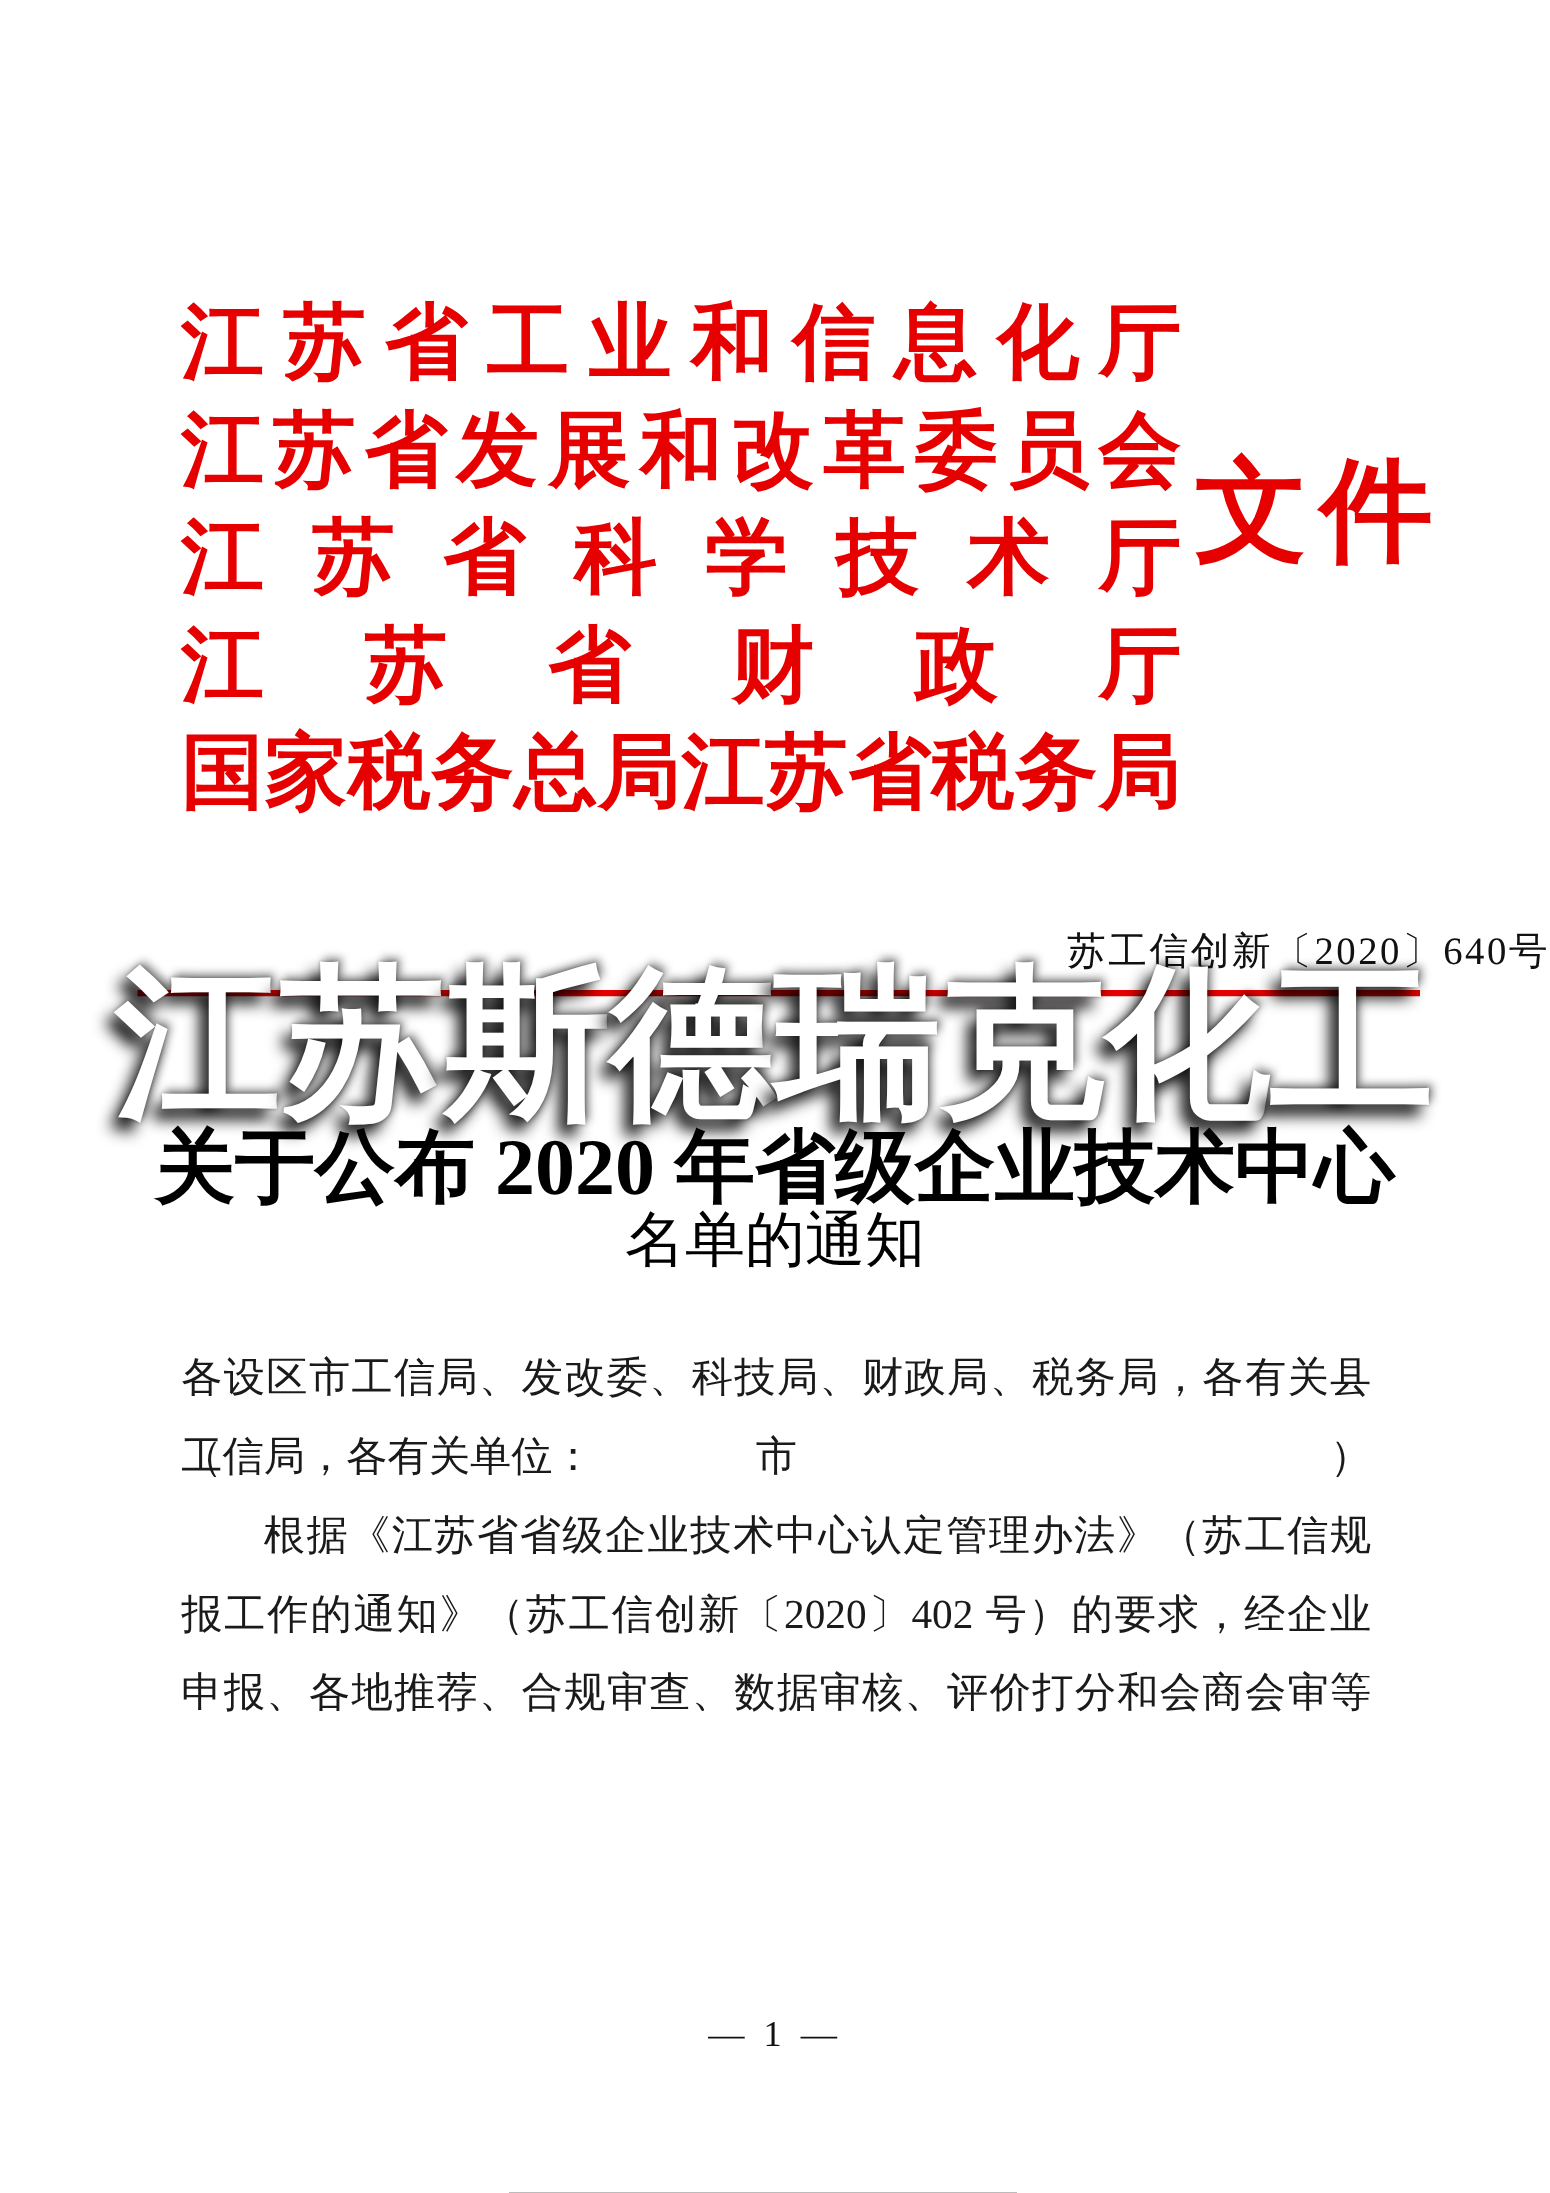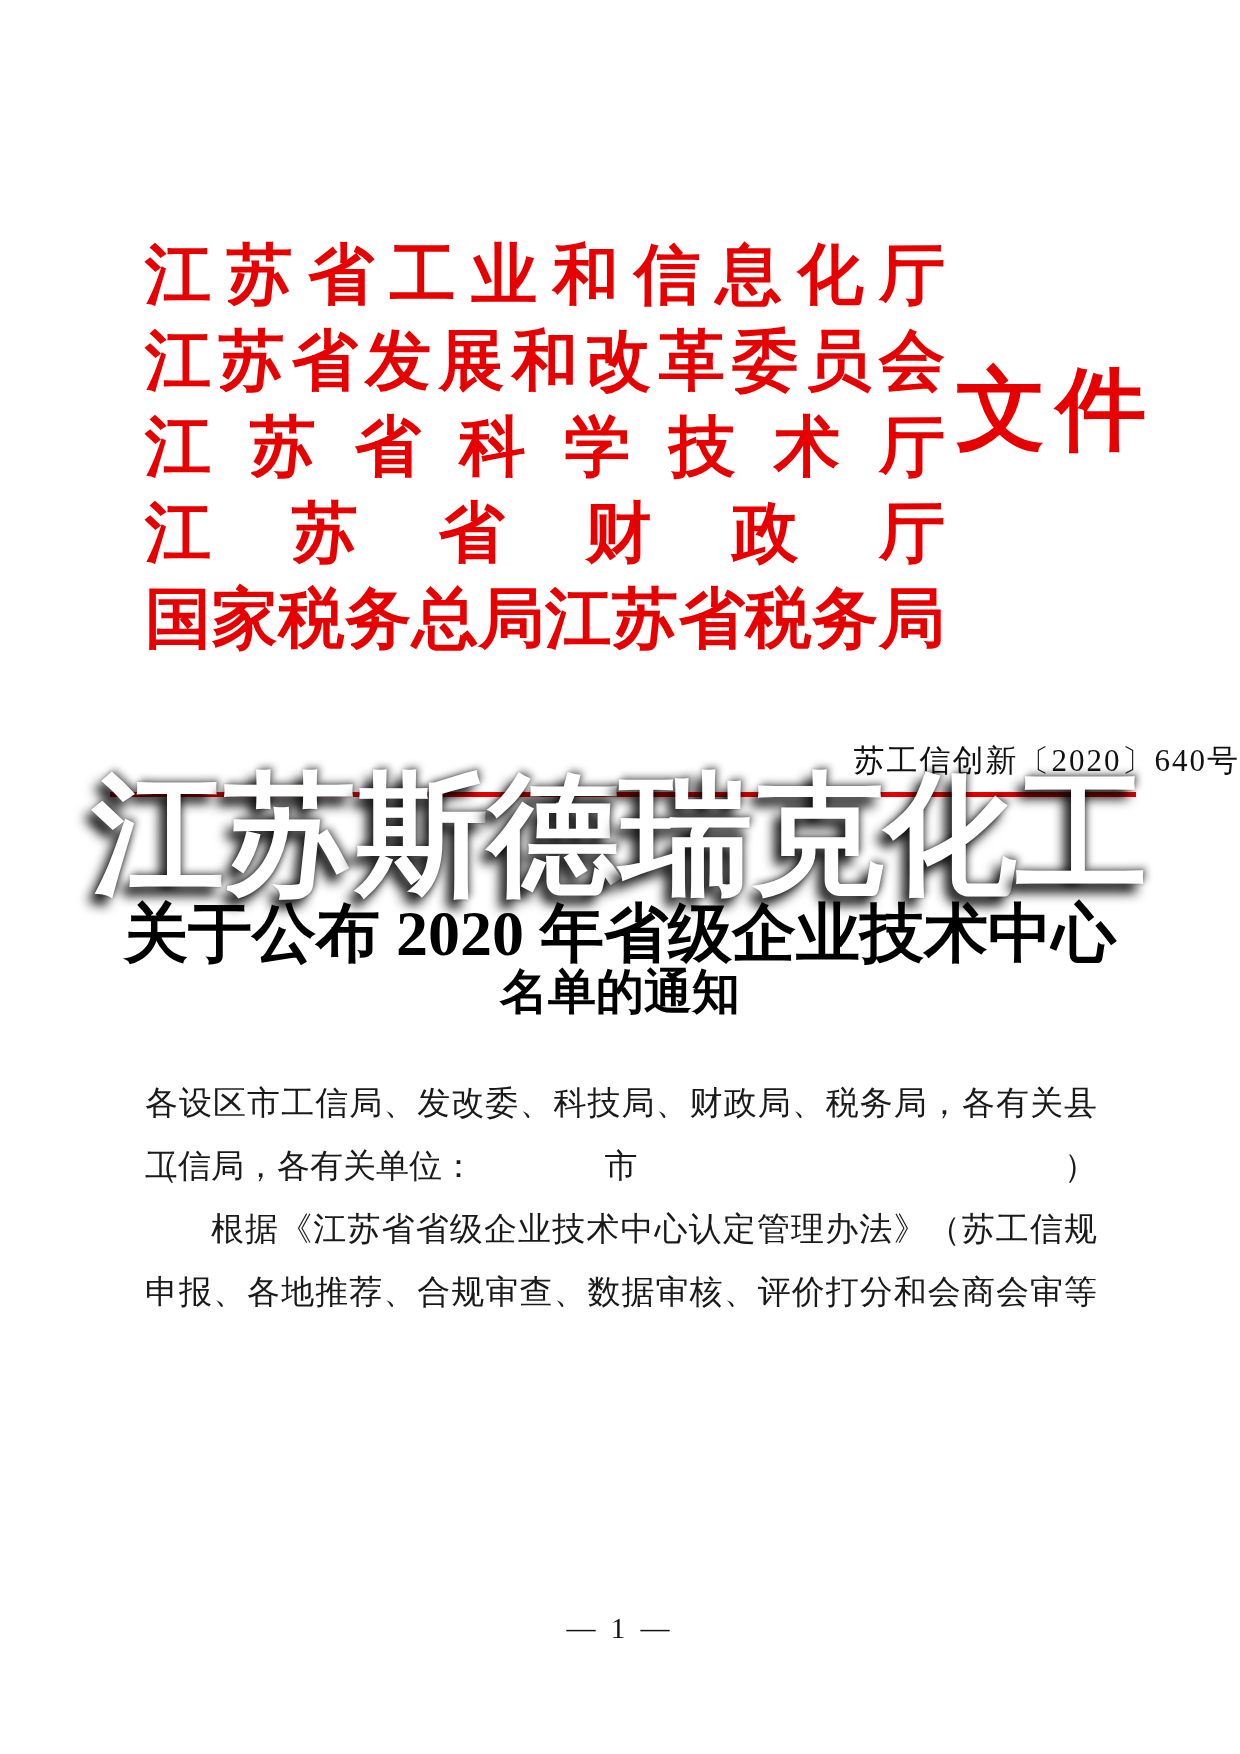--- a/index.html
+++ b/index.html
@@ -52,21 +52,21 @@
     white-space:nowrap;
   }
   
   .doc-title-1{
     position:absolute;left:0;top:890px;width:1240px;
     text-align:center;font-size:64px;font-weight:bold;color:#000;
     font-family:"Liberation Serif", serif;
   }
   .doc-title-2{
     position:absolute;left:0;top:960px;width:1240px;
-    text-align:center;font-size:48px;font-weight:bold;color:#000;
+    text-align:center;font-size:48px;font-weight:normal;color:#000;
     font-family:"Liberation Serif", serif;
   }
   
   .body-block{
     position:absolute;left:145px;top:1072px;width:952px;
   }
   .body-line{
     height:63px;line-height:63px;
     font-size:33px;color:#1a1a1a;
     font-family:"Liberation Serif", serif;
@@ -172,18 +172,19 @@
       <span>工</span>
     </div>
 
   <div class="doc-title-1">关于公布 2020 年省级企业技术中心</div>
   <div class="doc-title-2">名单的通知</div>
 
   <div class="body-block">
     <div class="body-line just">各设区市工信局、发改委、科技局、财政局、税务局，各有关县（市）</div>
     <div class="body-line">工信局，各有关单位：</div>
     <div class="body-line just indent">根据《江苏省省级企业技术中心认定管理办法》（苏工信规</div>
+    <div class="body-line just">报工作的通知》（苏工信创新〔2020〕402 号）的要求，经企业</div>
     <div class="body-line just">申报、各地推荐、合规审查、数据审核、评价打分和会商会审等</div>
   </div>
 
   <div class="page-number">— 1 —</div>
 
 </div>
 
 </body></html>

